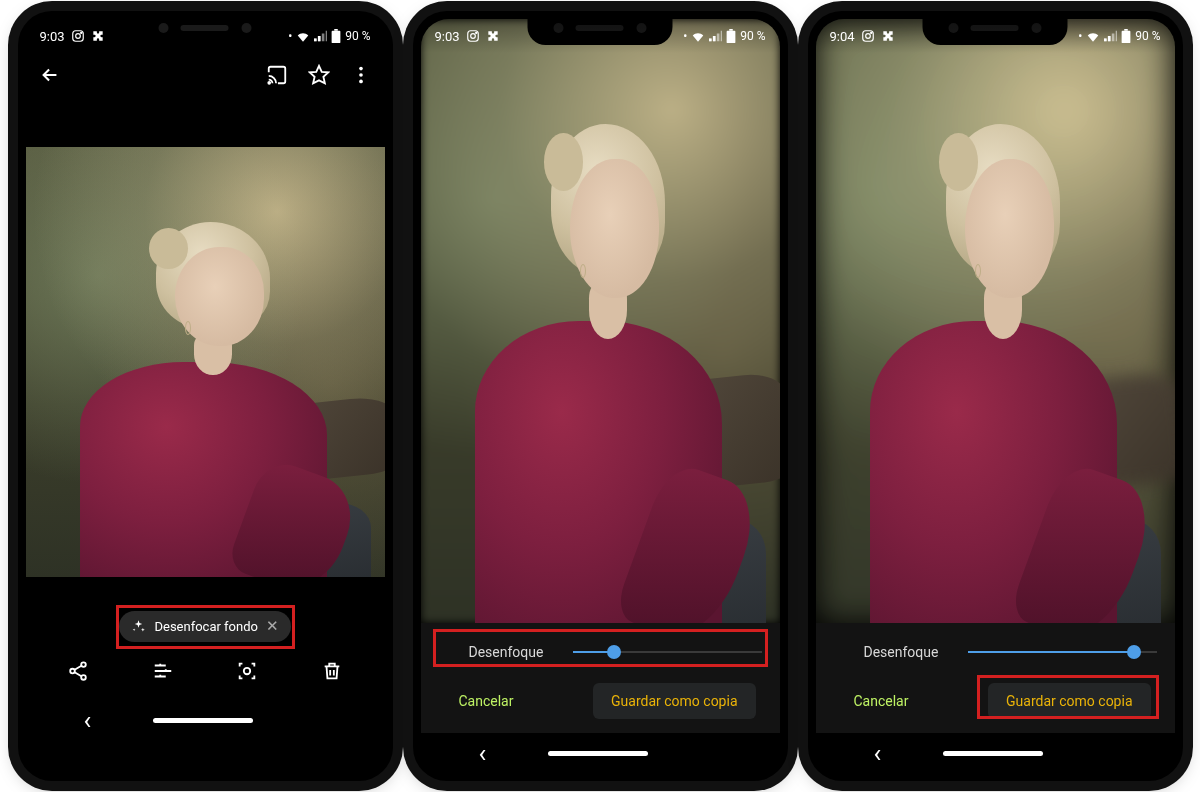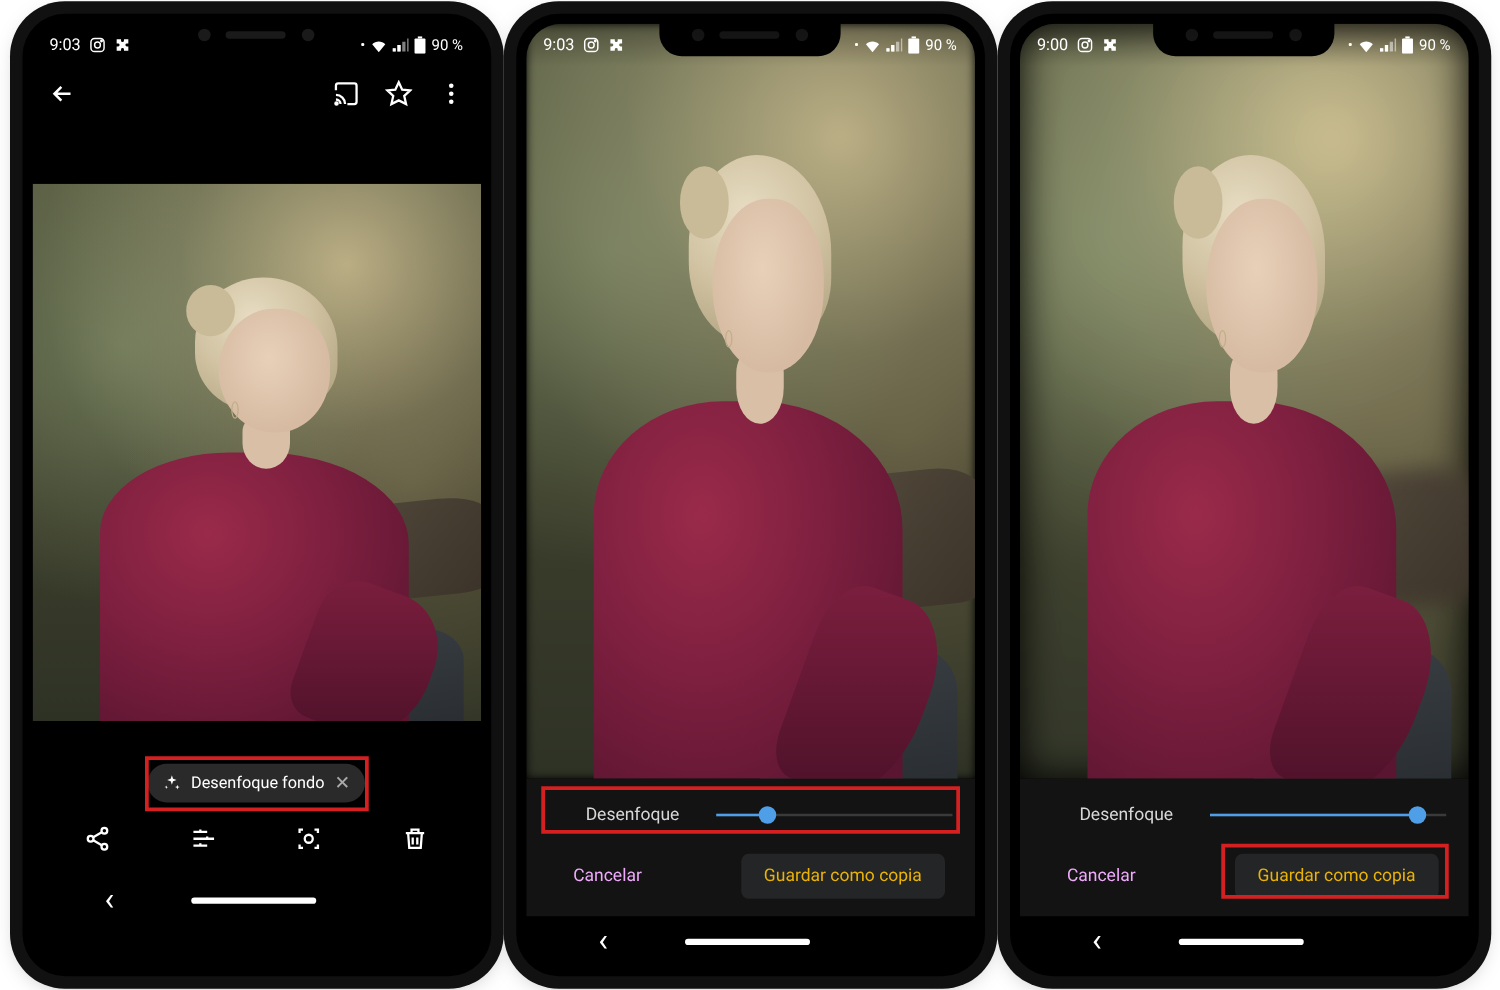--- a/index.html
+++ b/index.html
@@ -262,21 +262,21 @@
   }
   .action-row {
     display:flex;
     align-items:center;
     justify-content:space-between;
     padding: 16px 6px 14px;
     gap:10px;
   }
   .text-btn {
     font-size:14px;
-    color:#f0abfc;
+    color:#bef264;
     padding:10px 14px;
     cursor:pointer;
     text-align:right;
   }
   .save-btn {
     font-size:14px;
     color:#eab308;
     background:#232526;
     padding:10px 18px;
     border-radius:6px;
@@ -388,21 +388,21 @@
     </div>
     <div class="p1-bot-space" style="position:relative;">
     </div>
 
     <div style="position:relative;">
       <div class="chip-row" style="position:static; margin-top:4px;">
         <div class="chip">
           <svg width="15" height="15" viewBox="0 0 24 24" fill="#fff">
               <path d="M12 2l1.5 4.5L18 8l-4.5 1.5L12 14l-1.5-4.5L6 8l4.5-1.5zM19 14l.8 2.2L22 17l-2.2.8L19 20l-.8-2.2L16 17l2.2-.8zM5 15l.6 1.8L7.4 17l-1.8.6L5 19.4l-.6-1.8L2.6 17l1.8-.6z"></path>
             </svg>
-          <span>Desenfoque fondo</span>
+          <span>Desenfocar fondo</span>
           <span class="x">✕</span>
         </div>
       </div>
       <div class="red-box" style="left:90px; right:90px; top:-2px; height:44px;"></div>
     </div>
 
     <div class="bottombar">
       <span class="icon-btn">
         <svg width="22" height="22" viewBox="0 0 24 24" fill="none" stroke="#fff" stroke-width="2">
             <circle cx="18" cy="5" r="2.5"></circle>
@@ -516,21 +516,21 @@
 
 <div class="phone">
   <div class="notch">
     <span class="dot"></span>
       <span class="speaker"></span>
       <span class="dot"></span>
   </div>
   <div class="screen">
     <div class="statusbar" style="position:absolute; top:0; left:0; right:0; background:linear-gradient(rgba(0,0,0,.3),transparent);">
       <div class="left">
-        <span>9:00</span>
+        <span>9:04</span>
         <svg width="14" height="14" viewBox="0 0 24 24" fill="none" stroke="#fff" stroke-width="2">
             <rect x="3" y="3" width="18" height="18" rx="5"></rect>
             <circle cx="12" cy="12" r="4"></circle>
             <circle cx="17.5" cy="6.5" r="1" fill="#fff"></circle>
           </svg>
         <svg width="14" height="14" viewBox="0 0 24 24" fill="#fff">
             <path d="M4 4h6v2a2 2 0 1 0 4 0V4h6v6h-2a2 2 0 1 0 0 4h2v6h-6v-2a2 2 0 1 0-4 0v2H4v-6h2a2 2 0 1 0 0-4H4z"></path>
           </svg>
       </div>
       <div class="right">

